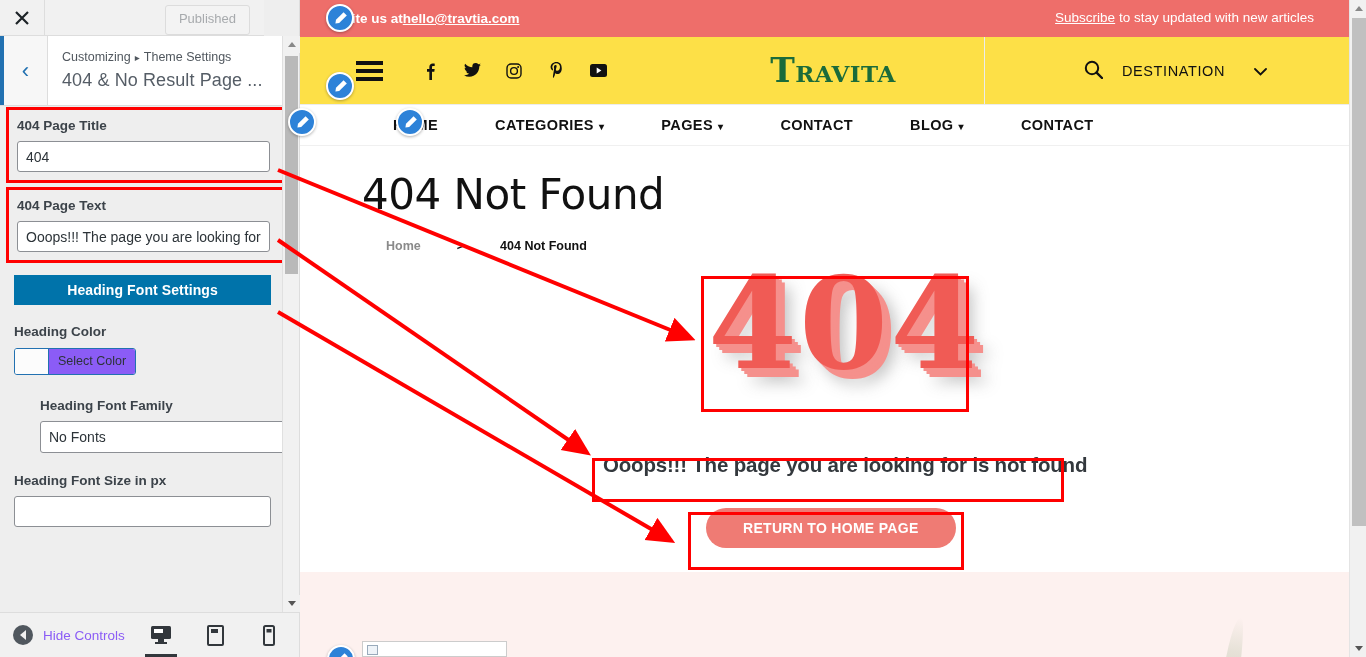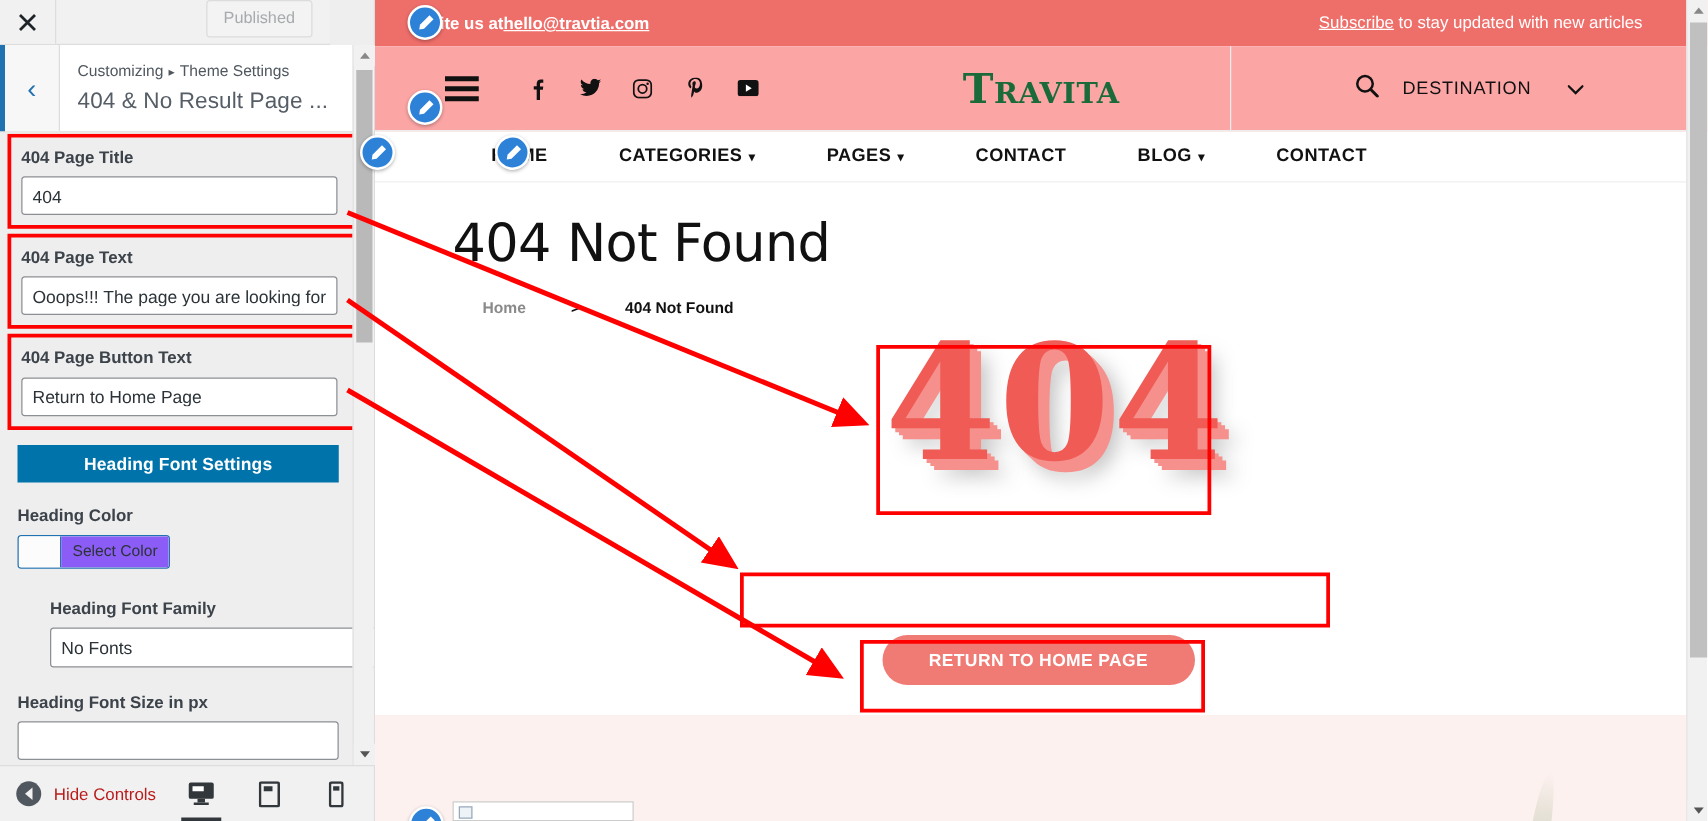--- a/index.html
+++ b/index.html
@@ -16,21 +16,21 @@
   #customizer {
     position: absolute; left: 0; top: 0;
     width: 300px; height: 657px;
     background: #eeeeee;
     border-right: 1px solid #ddd;
   }
   #cust-header {
     position: absolute; left: 0; top: 0; width: 264px; height: 36px;
     background: #f1f1f1;
     border-bottom: 1px solid #ddd;
-    display: flex; align-items: flex-start;
+    display: flex; align-items: flex-end;
   }
   #close-btn {
     width: 45px; height: 35px;
     display: flex; align-items: center; justify-content: center;
     border-right: 1px solid #ddd;
     cursor: pointer;
     background: #f1f1f1;
   }
   #close-btn svg { display:block; }
   #published-wrap {
@@ -163,21 +163,21 @@
   }
   #hide-controls {
     display: flex; align-items: center; gap: 10px;
     padding-left: 13px; cursor: pointer;
   }
   #hide-circle {
     width: 20px; height: 20px; border-radius: 50%;
     background: #50575e; display:flex; align-items:center; justify-content:center;
   }
   #hide-circle i { width:0;height:0;border-top:5px solid transparent;border-bottom:5px solid transparent;border-right:6px solid #f1f1f1; }
-  #hide-label { font-size: 13.5px; color: #b91c1c; }
+  #hide-label { font-size: 13.5px; color: #8b5cf6; }
   #devices { margin-left: auto; display: flex; align-items: center; gap: 28px; padding-right: 17px; }
   .dev { position: relative; cursor: pointer; display:flex; align-items:center; justify-content:center; width: 26px; height: 45px; }
   .dev svg { display:block; }
   .dev.active::after {
     content: ""; position: absolute; left: -3px; right: -3px; bottom: 0;
     height: 4px; background: #32373c;
   }
 
   
   #preview {
@@ -194,21 +194,21 @@
     color: #fff; font-size: 13.5px; font-weight: 700;
   }
   #topbar-left { padding-left: 34px; display: flex; align-items: center; }
   #topbar-left a { color: #fff; text-decoration: underline; }
   #topbar-right { position: absolute; right: 52px; top: 10px; font-weight: 400; font-size: 13.5px; }
   #topbar-right a { color: #fff; text-decoration: underline; font-weight: 400; }
 
   
   #site-header {
     position: relative;
-    height: 68px; background: #fca5a5;
+    height: 68px; background: #fde047;
     display: flex; align-items: center;
     border-bottom: 1px solid #ececec;
   }
   #hdr-left { display: flex; align-items: center; gap: 0; padding-left: 56px; width: 380px; }
   #hamburger { margin-right: 38px; cursor: pointer; }
   #hamburger span { display:block; width: 27px; height: 4px; background: #111; margin: 4px 0; }
   #socials { display: flex; align-items: center; gap: 24px; }
   .soc { width: 18px; height: 20px; display:flex; align-items:center; justify-content:center; color: #111; cursor: pointer; }
   #logo {
     position: absolute; left: 0; right: 0; text-align: center;
@@ -379,26 +379,20 @@
         </div>
       </div>
 
       <div class="hl-box">
         <div class="ctrl">
           <div class="ctrl-label">404 Page Text</div>
           <input class="ctrl-input" type="text" value="Ooops!!! The page you are looking for" style="">
         </div>
       </div>
 
-      <div class="hl-box">
-        <div class="ctrl">
-          <div class="ctrl-label">404 Page Button Text</div>
-          <input class="ctrl-input" type="text" value="Return to Home Page" style="">
-        </div>
-      </div>
 
       <button id="fontsettings-btn">Heading Font Settings</button>
 
       <div class="ctrl" id="colorgroup">
         <div class="ctrl-label">Heading Color</div>
         <div id="colorpick">
           <div id="color-swatch"></div>
           <div id="color-label">Select Color</div>
         </div>
       </div>
@@ -549,20 +543,21 @@
     <div id="page-title">404 Not Found</div>
 
     <div id="crumbs">
       <span class="c-home">Home</span>
       <span class="c-sep">&gt;</span>
       <span class="c-cur">404 Not Found</span>
     </div>
 
     <div id="err-area">
       <div id="big404">404</div>
+      <div id="err-msg">Ooops!!! The page you are looking for is not found</div>
       <button id="home-btn">RETURN TO HOME PAGE</button>
     </div>
 
     <div id="footer-band">
       <div id="footer-leaf"></div>
     </div>
     <div id="footer-widget">
       <div id="footer-widget-icon"></div>
     </div>
 

